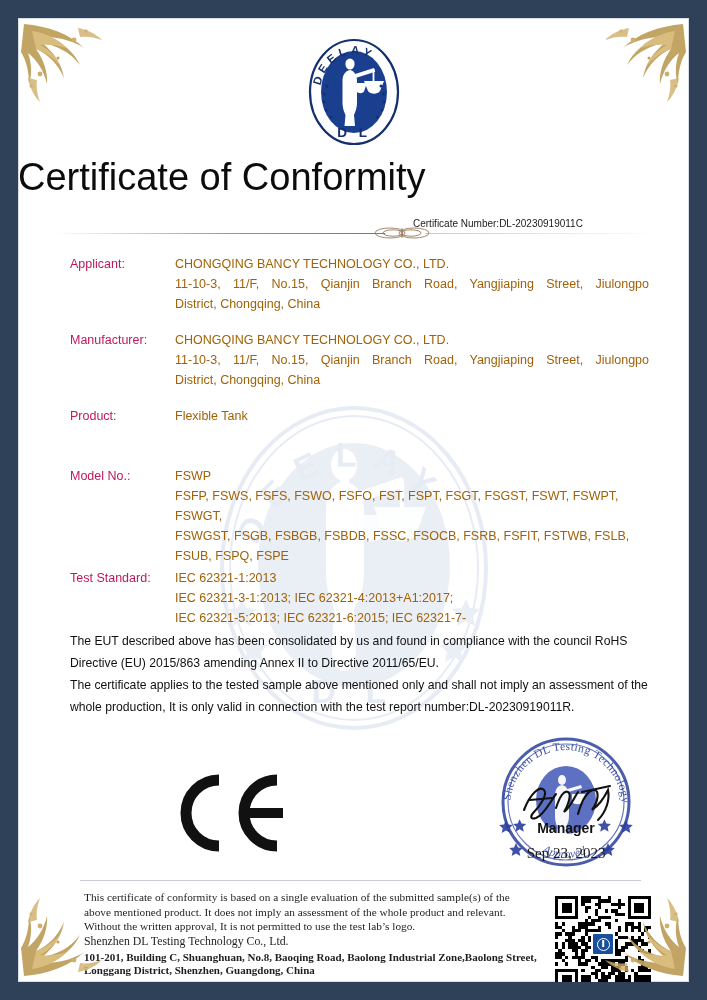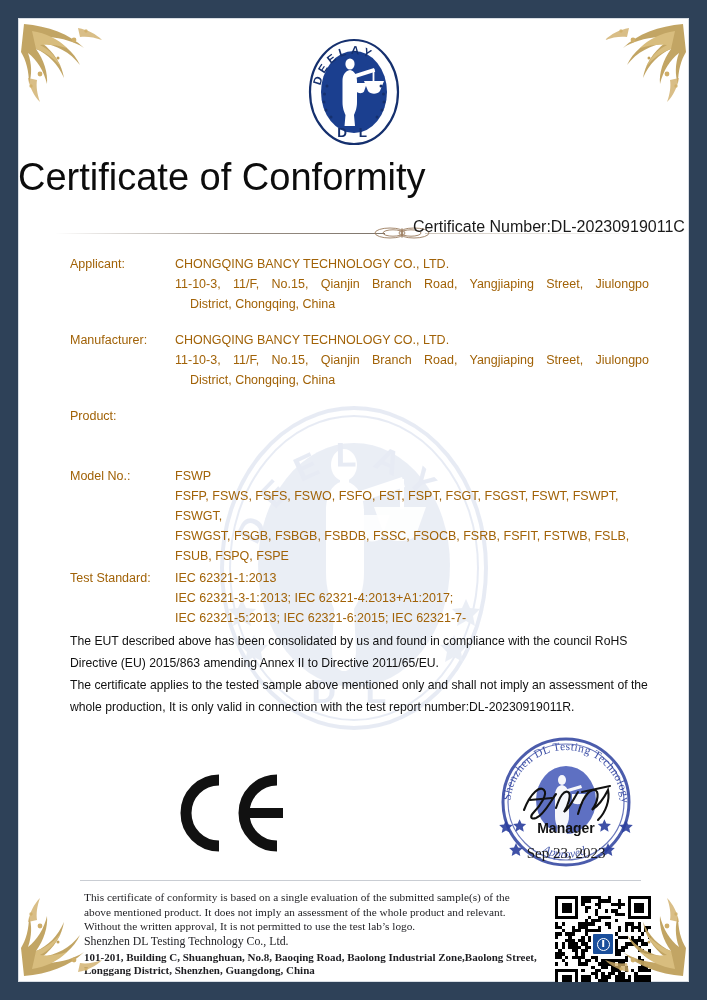--- a/index.html
+++ b/index.html
@@ -116,57 +116,57 @@
     position: absolute;
     top: 8px;
     left: 318px;
     width: 58px;
     height: 18px;
   }
   .cert-no {
     position: absolute;
     left: 358px;
     top: 2px;
-    font-size: 16px;
+    font-size: 10px;
     color: #1a1a1a;
     white-space: nowrap;
   }
 
   
   .fields {
     position: absolute;
     top: 236px;
     left: 52px;
     right: 40px;
   }
   .field {
     display: flex;
     align-items: flex-start;
     margin-bottom: 2px;
   }
   .f-label {
     width: 105px;
     flex: 0 0 105px;
     font-size: 12.5px;
-    color: #a16207;
+    color: #be185d;
     line-height: 20px;
   }
   .f-value {
     flex: 1;
     font-size: 12.5px;
     color: #a16207;
     line-height: 20px;
   }
   .f-value .ln { display: block; }
   .f-value .just {
     display: block;
     text-align: justify;
     text-align-last: justify;
   }
-  .f-value .just.last { text-align-last: left; margin-left: 15px; }
+  .f-value .just.last { text-align-last: left; }
   .gapline { height: 20px; }
 
   .spacer-sm { height: 14px; }
 
   
   .statement {
     position: absolute;
     top: 612px;
     left: 52px;
     right: 40px;
@@ -430,20 +430,23 @@
             <span class="gapline"></span>
             <span class="just">11-10-3, 11/F, No.15, Qianjin Branch Road, Yangjiaping Street, Jiulongpo</span>
             <span class="just last">District, Chongqing, China</span>
           </div>
         </div>
 
         <div class="spacer-sm"></div>
 
         <div class="field">
           <div class="f-label">Product:</div>
+          <div class="f-value">
+            <span class="ln">Flexible Tank</span>
+          </div>
         </div>
 
         <div style="height:38px"></div>
 
         <div class="field">
           <div class="f-label">Model No.:</div>
           <div class="f-value">
             <span class="ln">FSWP</span>
             <span class="ln">FSFP, FSWS, FSFS, FSWO, FSFO, FST, FSPT, FSGT, FSGST, FSWT, FSWPT, FSWGT,</span>
             <span class="ln">FSWGST, FSGB, FSBGB, FSBDB, FSSC, FSOCB, FSRB, FSFIT, FSTWB, FSLB,</span>

